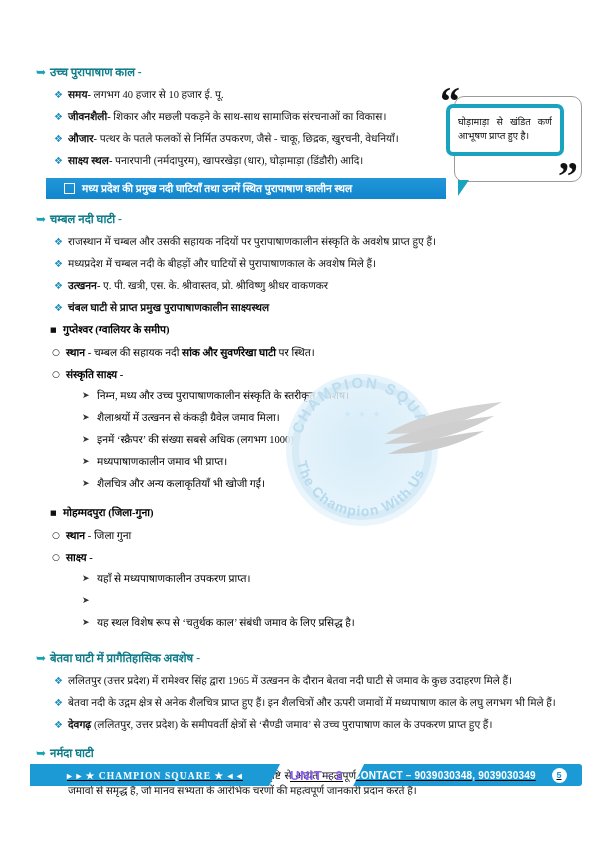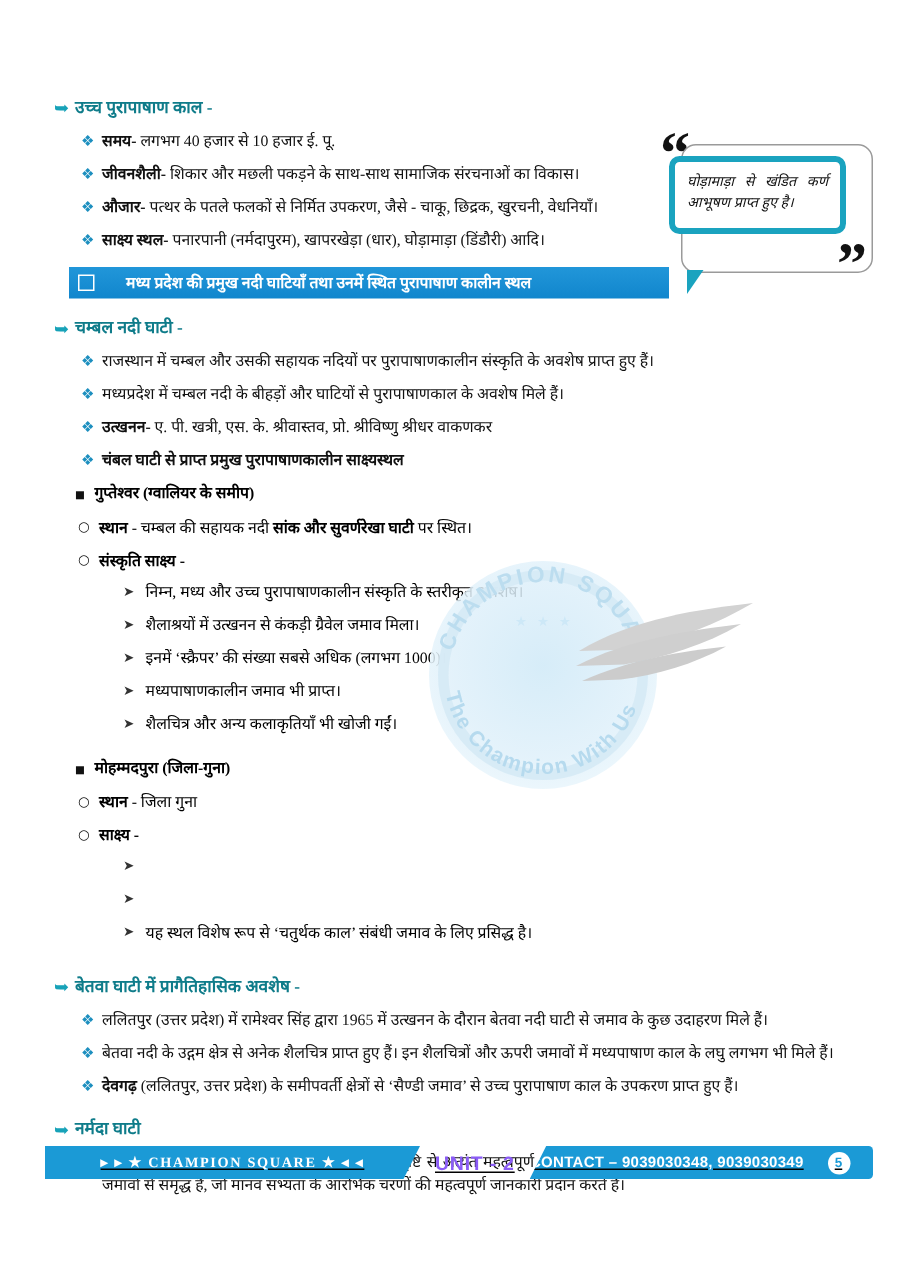--- a/index.html
+++ b/index.html
@@ -99,24 +99,24 @@
     font-weight: bold;
     font-size: 11.5px;
     line-height: 16px;
   }
 
   .banner {
     background: linear-gradient(180deg,#2196d9 0%, #1186cd 100%);
     color: #ffffff;
     font-weight: bold;
     font-size: 10.5px;
-    padding: 3px 6px 4px 6px;
+    padding: 3px 6px 4px 18px;
     display: flex;
     align-items: center;
-    gap: 21px;
+    gap: 7px;
     margin: 10px 0 12px 10px;
     width: 400px;
     box-sizing: border-box;
     position: relative;
     z-index: 2;
   }
   .banner .chk {
     display: inline-block;
     width: 9px; height: 9px;
     border: 1.4px solid #ffffff;
@@ -204,21 +204,20 @@
     width: 118px;
     border: 4px solid #1aa3bf;
     border-radius: 7px;
     background: #ffffff;
     padding: 7px 8px 9px 8px;
     box-sizing: border-box;
     font-size: 9.5px;
     line-height: 14px;
     color: #111;
     text-align: justify;
-    font-style: italic;
   }
   .callout-tail {
     position: absolute;
     left: 18px; top: 92px;
     width: 0; height: 0;
     border-left: 11px solid #1aa3bf;
     border-bottom: 16px solid transparent;
   }
   .quote-open {
     position: absolute;
@@ -455,20 +454,21 @@
         <span class="mk">○</span>
         <span class="bd"><b>स्थान</b><span> - जिला गुना</span></span>
       </li>
       <li>
         <span class="mk">○</span>
         <span class="bd">
           <b>साक्ष्य -</b>
           <ul class="lvl5">
             <li>
                 <span class="mk">➤</span>
+                <span class="bd">यहाँ से मध्यपाषाणकालीन उपकरण प्राप्त।</span>
               </li>
             <li>
                 <span class="mk">➤</span>
               </li>
             <li>
                 <span class="mk">➤</span>
                 <span class="bd">यह स्थल विशेष रूप से ‘चतुर्थक काल’ संबंधी जमाव के लिए प्रसिद्ध है।</span>
               </li>
           </ul>
         </span>

